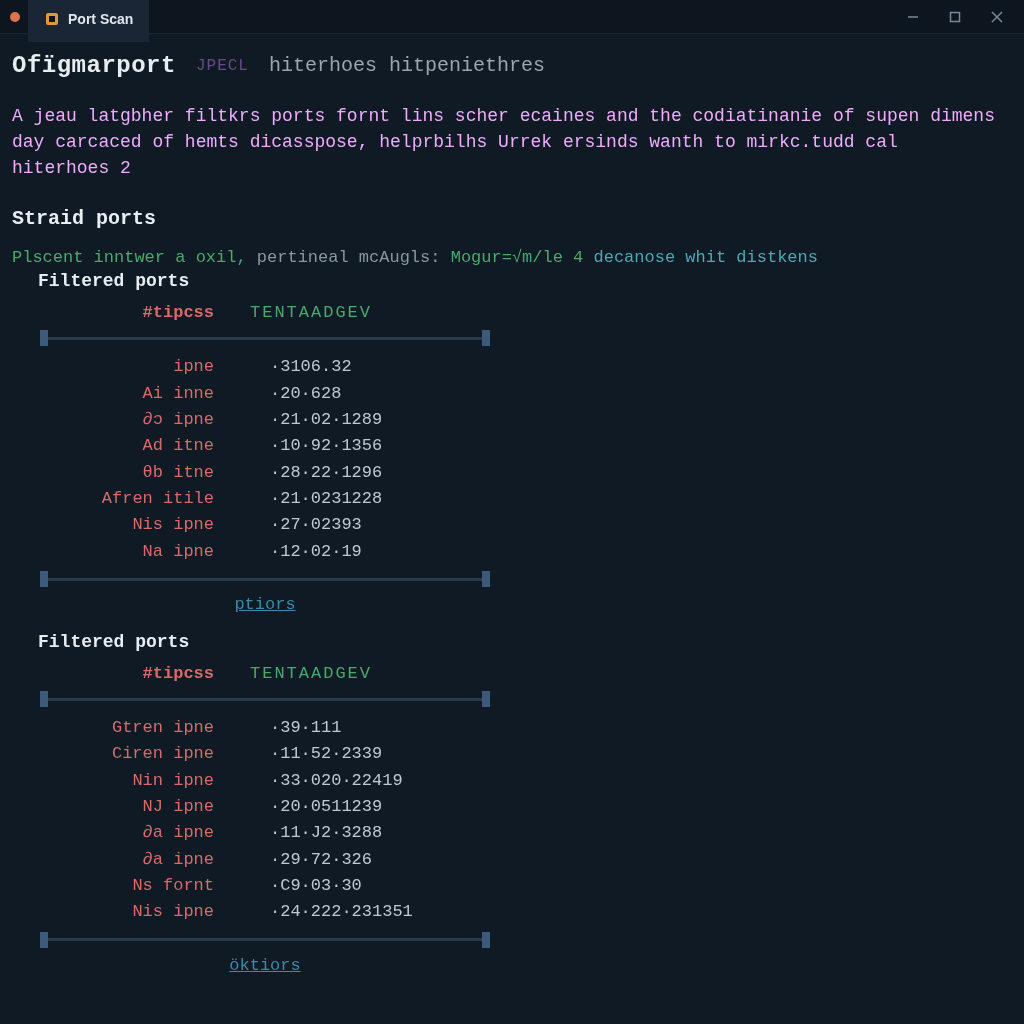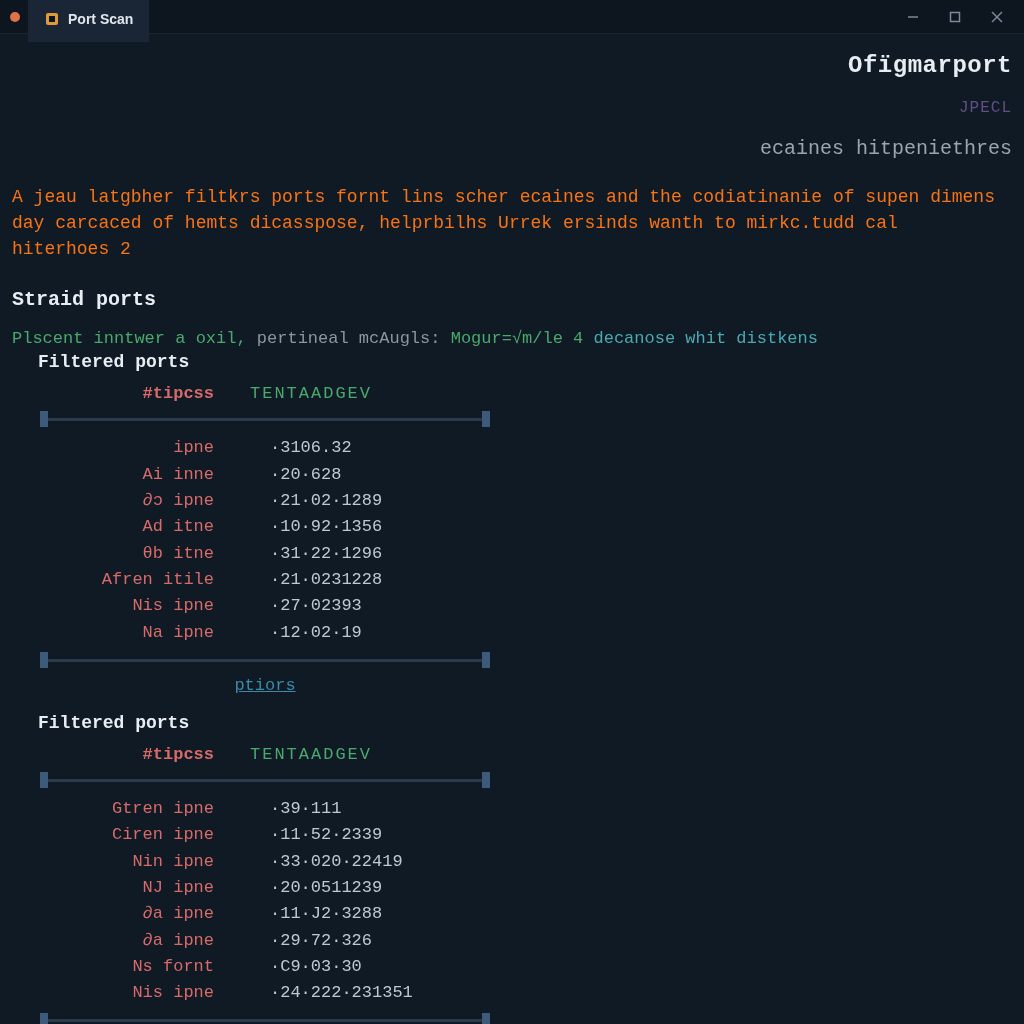--- a/index.html
+++ b/index.html
@@ -61,44 +61,43 @@
     cursor: pointer;
   }
 
   
   .content {
     padding: 18px 12px 0 12px;
   }
 
   .header-row {
     display: flex;
-    align-items: flex-end;
+    align-items: center;
     gap: 20px;
     margin-bottom: 24px;
-    flex-direction: column;
   }
   .title-main {
     color: #e8edf2;
     font-size: 24px;
     font-weight: 700;
     letter-spacing: 0.5px;
   }
   .title-accent {
     color: #7a5aa0;
     font-size: 16px;
     letter-spacing: 1px;
     opacity: 0.8;
   }
   .title-sub {
     color: #9aa5b0;
     font-size: 20px;
   }
 
   .description {
-    color: #f97316;
+    color: #f0abfc;
     font-size: 18px;
     line-height: 1.45;
     margin-bottom: 26px;
     padding-right: 12px;
   }
 
   .section-heading {
     color: #e8edf2;
     font-size: 20px;
     font-weight: 700;
@@ -217,21 +216,21 @@
         </svg>
     </span>
   </div>
 </div>
 
 <div class="content">
 
   <div class="header-row">
     <span class="title-main">Ofïgmarport</span>
     <span class="title-accent">JPECL</span>
-    <span class="title-sub">ecaines  hitpeniethres</span>
+    <span class="title-sub">hiterhoes  hitpeniethres</span>
   </div>
 
   <div class="description">A jeau latgbher filtkrs ports fornt lins scher ecaines and the codiatinanie of supen dimens day carcaced of hemts dicasspose, helprbilhs Urrek ersinds wanth to mirkc.tudd cal hiterhoes 2</div>
 
   <div class="section-heading">Straid ports</div>
 
   <div class="status-line">
     <span class="green">Plscent inntwer a oxil,</span><span class="gray"> pertineal mcAugls:</span>
     <span class="green">Mogur=√m/le 4</span><span class="teal"> decanose whit distkens</span>
   </div>
@@ -259,21 +258,21 @@
         <div class="row">
           <span class="cell1">∂ɔ ipne</span>
           <span class="cell2">·21·02·1289</span>
         </div>
         <div class="row">
           <span class="cell1">Ad itne</span>
           <span class="cell2">·10·92·1356</span>
         </div>
         <div class="row">
           <span class="cell1">θb itne</span>
-          <span class="cell2">·31·22·1296</span>
+          <span class="cell2">·28·22·1296</span>
         </div>
         <div class="row">
           <span class="cell1">Afren itile</span>
           <span class="cell2">·21·0231228</span>
         </div>
         <div class="row">
           <span class="cell1">Nis ipne</span>
           <span class="cell2">·27·02393</span>
         </div>
         <div class="row">

